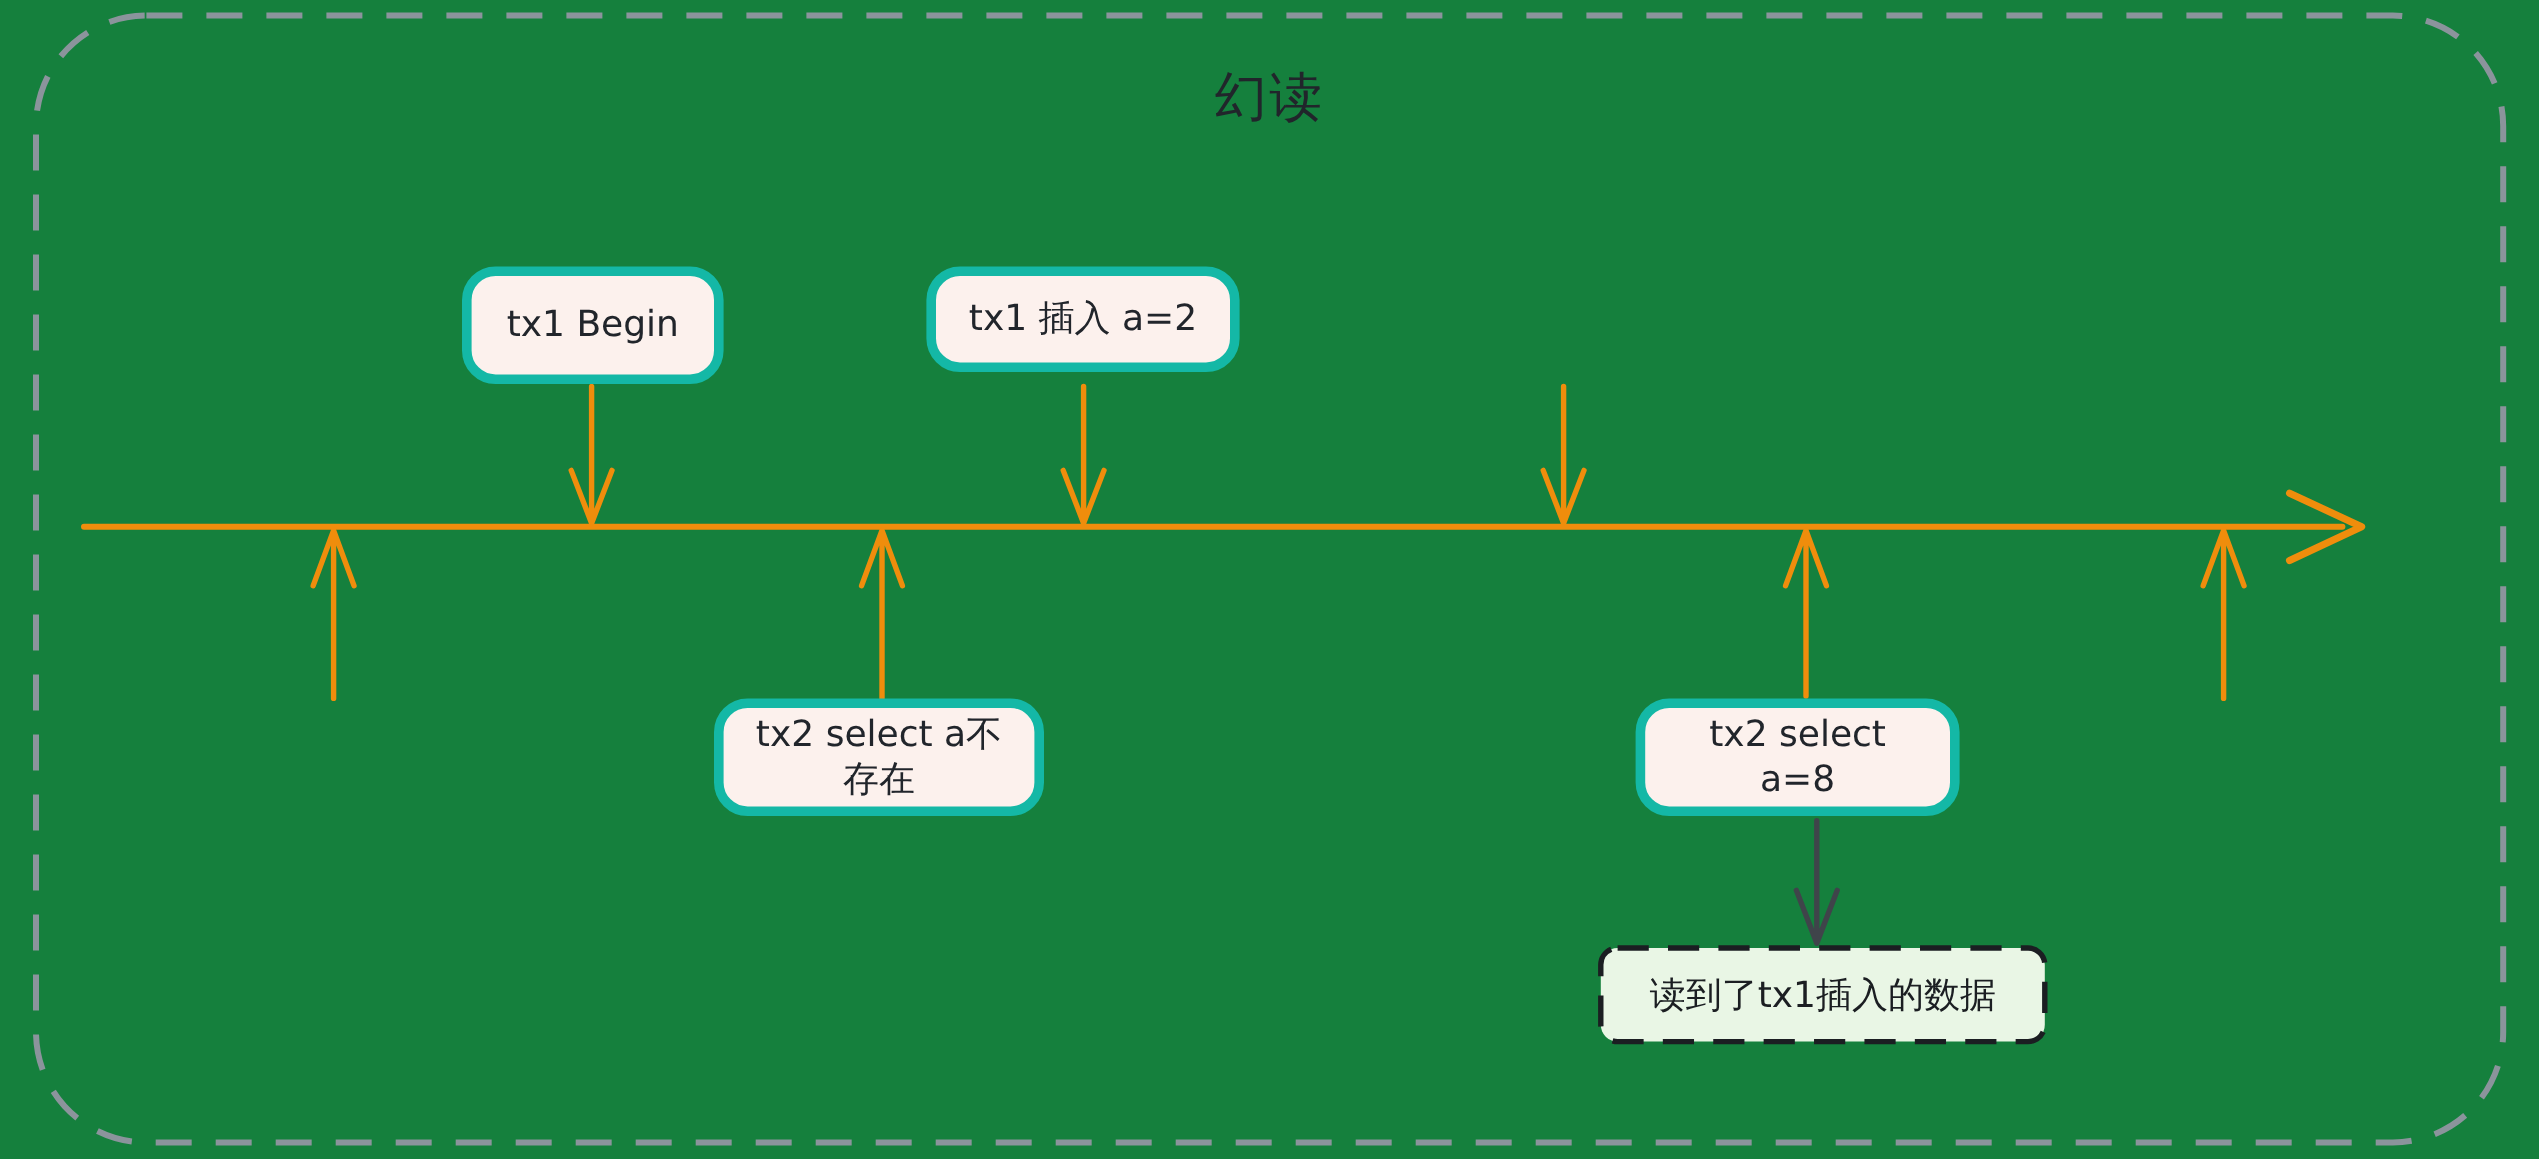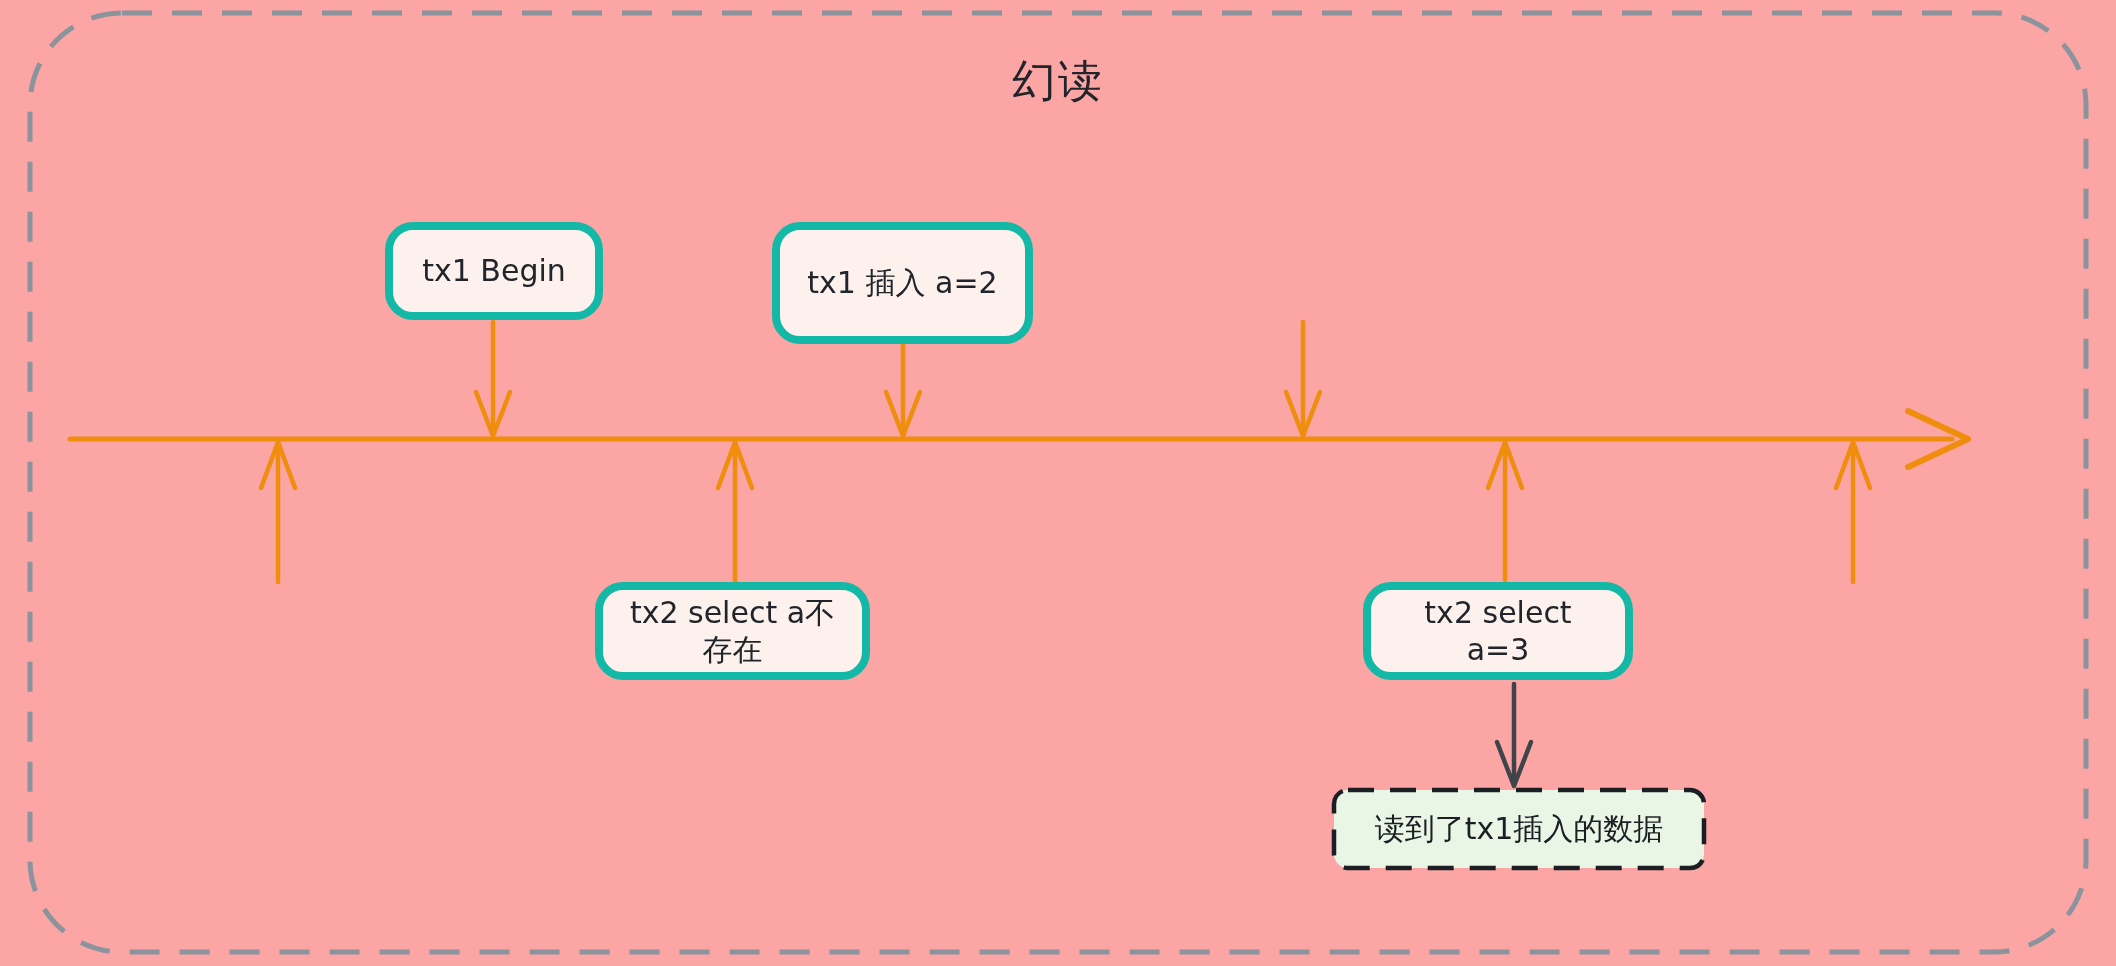--- a/index.html
+++ b/index.html
@@ -1,20 +1,20 @@
 <!DOCTYPE html>
 <html><head>
 <meta charset="utf-8">
 <style>
   html, body { margin: 0; padding: 0; background: #ffffff; }
   .canvas {
     position: relative;
     width: 2116px;
     height: 966px;
-    background: #fca5a5;
+    background: #15803d;
     font-family: "DejaVu Sans", sans-serif;
     overflow: hidden;
   }
   svg.artwork {
     position: absolute;
     left: 0; top: 0;
     width: 2116px; height: 966px;
   }
   .diagram-title {
     position: absolute;
@@ -76,29 +76,29 @@
     <path d="M1514 684 L1514 786 M1497 742 L1514 786 L1531 742" fill="none" stroke="#3f444a" stroke-width="4.5" stroke-linecap="round" stroke-linejoin="round"></path>
 
     <rect x="1334" y="790" width="370" height="78" rx="14" fill="#e9f6e5" stroke="#1b1e22" stroke-width="4.5" stroke-dasharray="26 16"></rect>
   </svg>
 
   <div class="diagram-title">幻读</div>
 
   <div class="event-box" style="left:385px; top:222px; width:218px; height:98px;">
     <span>tx1 Begin</span>
   </div>
-  <div class="event-box" style="left:772px; top:222px; width:261px; height:122px;">
+  <div class="event-box" style="left:772px; top:222px; width:261px; height:88px;">
     <span>tx1 插入 a=2</span>
   </div>
 
   <div class="event-box" style="left:595px; top:582px; width:275px; height:98px;">
     <span>tx2 select a不
 存在</span>
   </div>
   <div class="event-box" style="left:1363px; top:582px; width:270px; height:98px;">
-    <span>tx2 select a=3</span>
+    <span>tx2 select a=8</span>
   </div>
 
   <div class="result-label" style="left:1334px; top:790px; width:370px; height:78px;">
     <span>读到了tx1插入的数据</span>
   </div>
 
 </div>
 
 </body></html>

